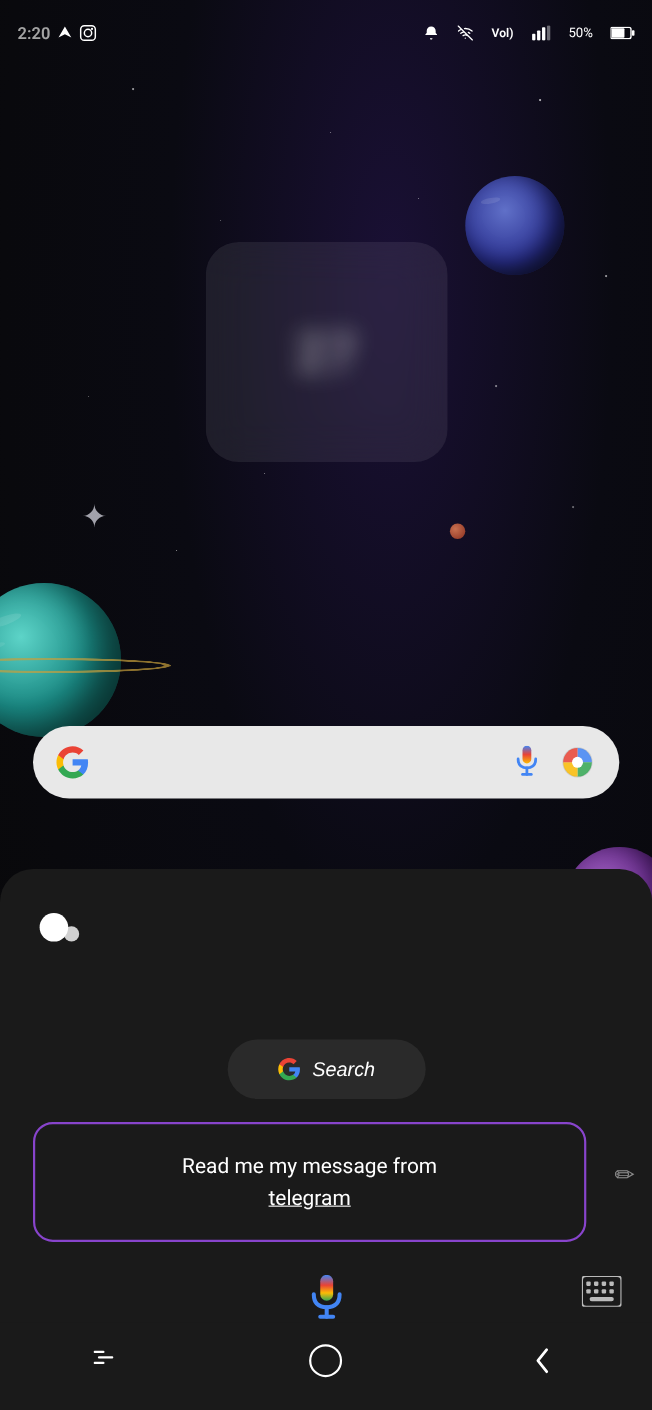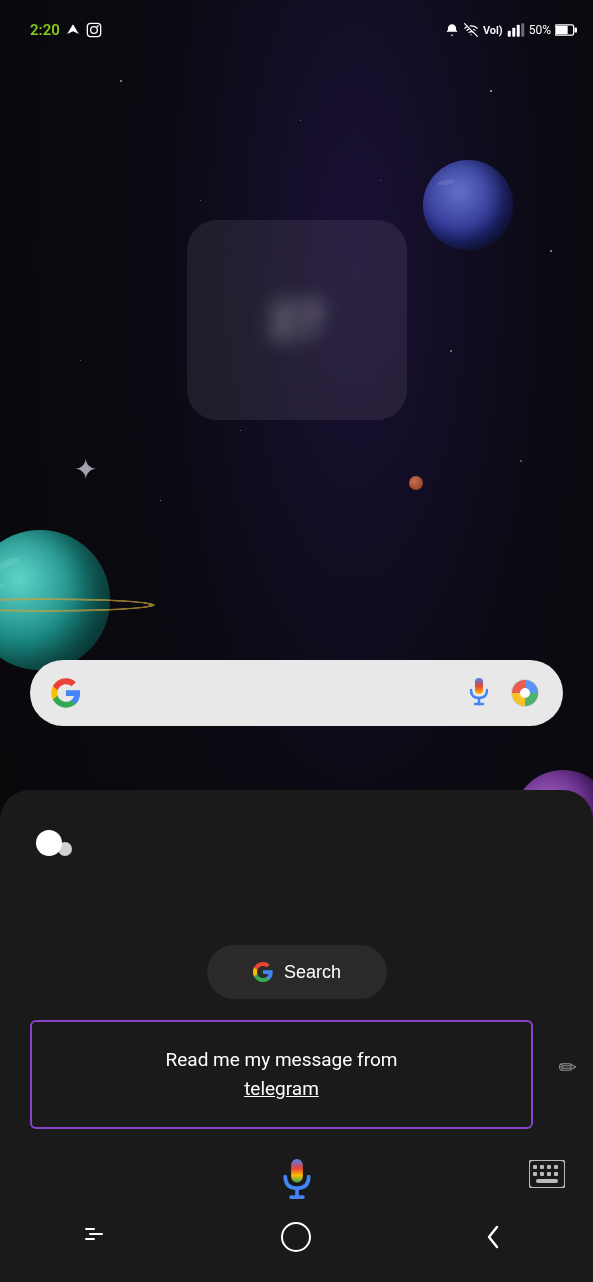--- a/index.html
+++ b/index.html
@@ -21,29 +21,28 @@
       display: flex;
       align-items: center;
       justify-content: space-between;
       padding: 8px 16px 0;
       z-index: 100;
     }
     .status-left {
       display: flex;
       align-items: center;
       gap: 6px;
-      color: #84cc16;
+      color: #a3a3a3;
       font-size: 15px;
       font-weight: 600;
-      margin-left: 14px;
     }
     .status-right {
       display: flex;
       align-items: center;
-      gap: 4px;
+      gap: 16px;
       color: white;
       font-size: 12px;
     }
 
     
     .space-bg {
       position: absolute;
       top: 0; left: 0; right: 0;
       bottom: 0;
       background: radial-gradient(ellipse at 60% 20%, #1a1035 0%, #0a0a12 40%, #080808 100%);
@@ -219,31 +218,32 @@
       gap: 10px;
       cursor: pointer;
       border: none;
       min-width: 180px;
       justify-content: center;
     }
     .search-button-text {
       color: white;
       font-size: 18px;
       font-weight: 500;
+      font-style: italic;
     }
 
     
     .command-box {
       position: absolute;
       top: 1020px;
       left: 30px;
       right: 60px;
       background: #1a1a1a;
       border: 2.5px solid #8844cc;
-      border-radius: 6px;
+      border-radius: 18px;
       padding: 24px 36px;
       display: flex;
       align-items: center;
       justify-content: center;
     }
     .command-text {
       color: white;
       font-size: 19px;
       text-align: center;
       line-height: 1.5;

